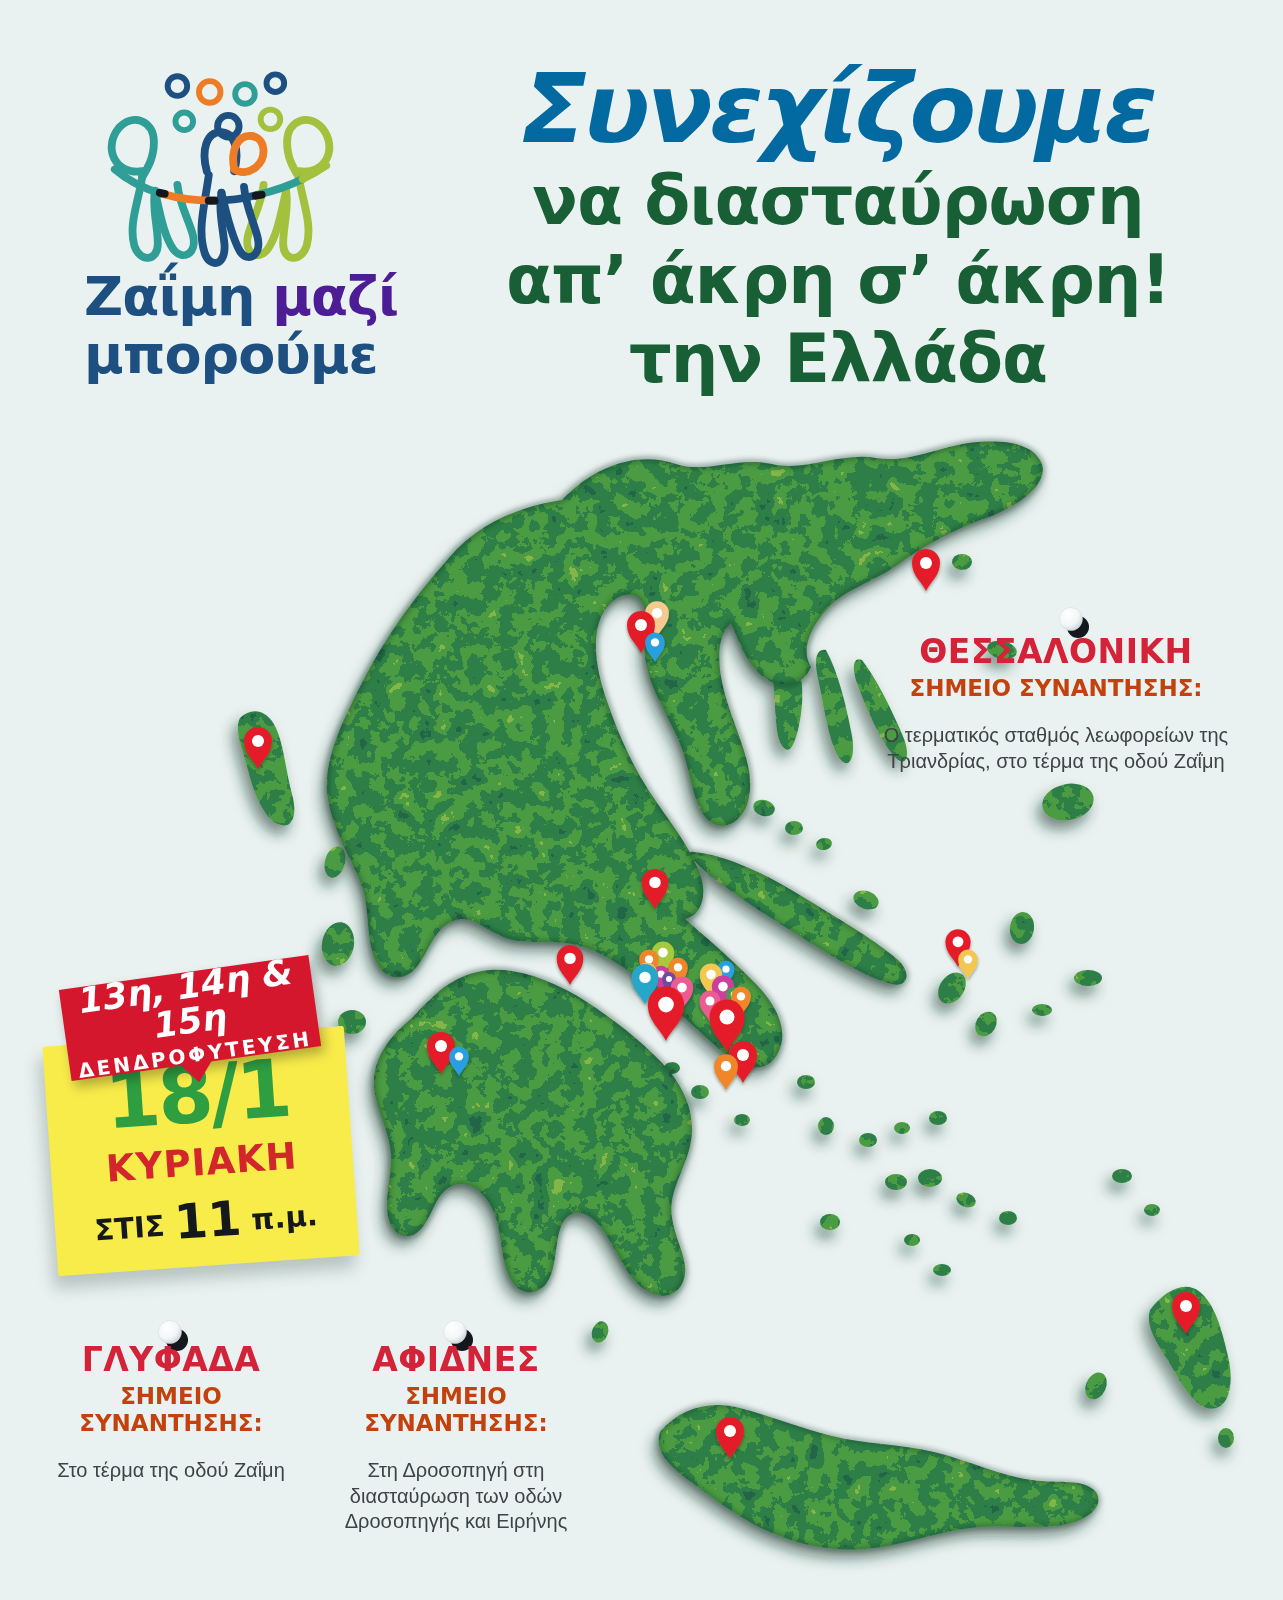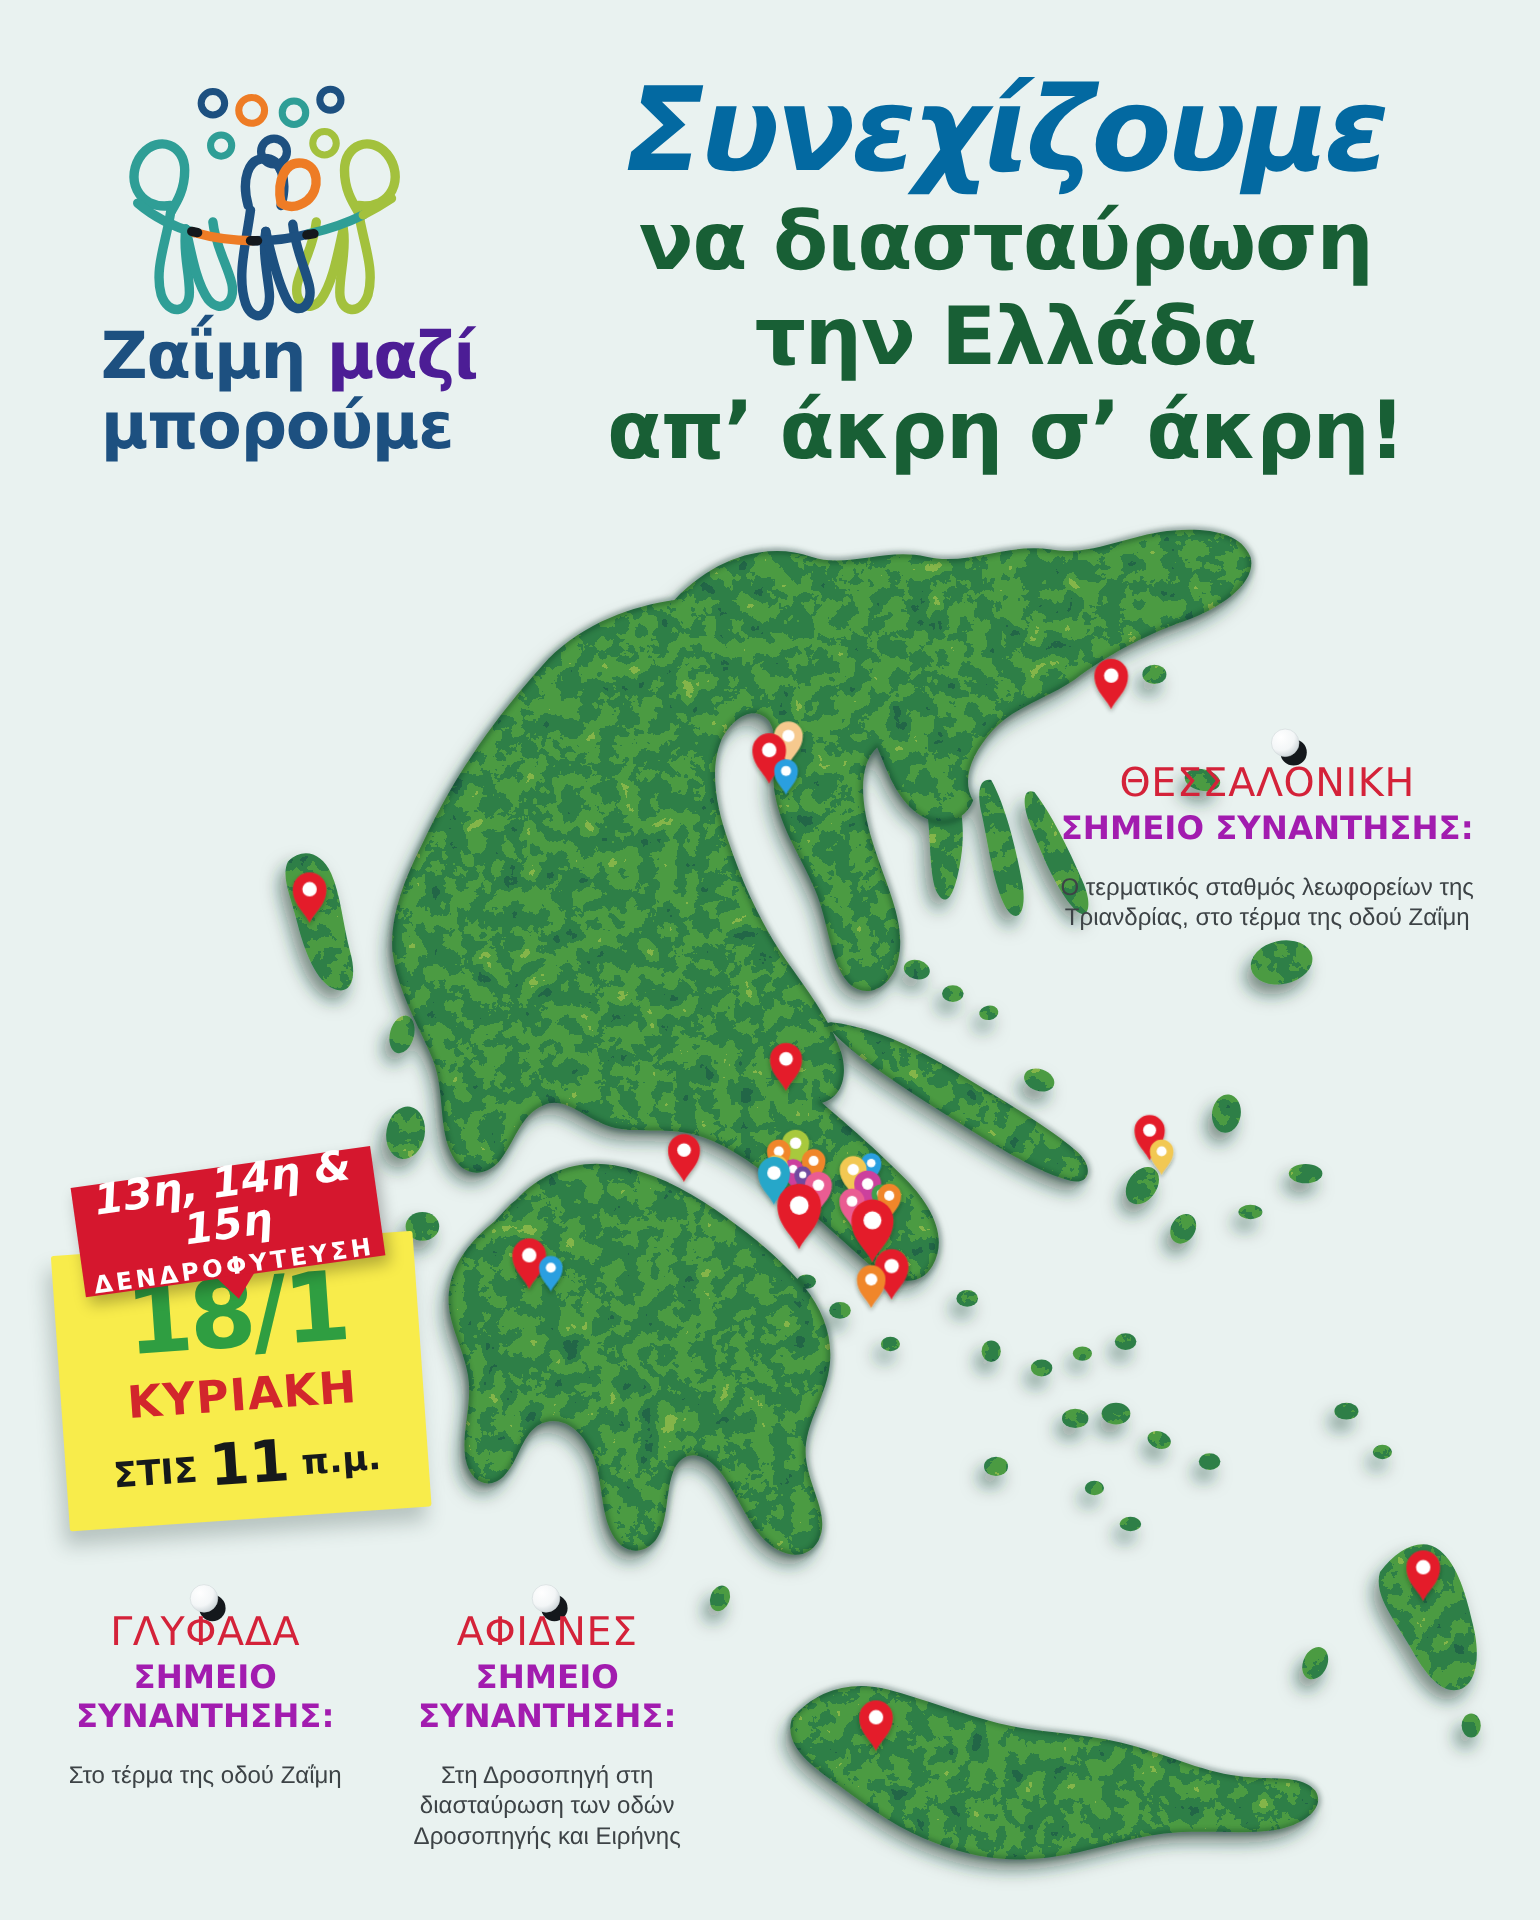--- a/index.html
+++ b/index.html
@@ -12,22 +12,22 @@
   .logo-art{left:88px;top:42px;width:265px;height:235px;}
   .logo-text{left:84px;top:268px;line-height:1.08;font-family:"DejaVu Sans",sans-serif;
     font-weight:700;font-size:54px;letter-spacing:-1px;color:#1d5080;}
   .logo-text .orange{color:#4c1d95;}
   
   .headline{left:408px;top:58px;width:860px;text-align:center;font-family:"DejaVu Sans",sans-serif;}
   .headline .l1{font-size:97px;font-weight:800;font-style:italic;color:#0369a1;letter-spacing:-3px;line-height:1.05;}
   .headline .green{font-size:67px;font-weight:800;color:#185f35;letter-spacing:-1px;line-height:1.12;margin-top:4px;}
   
   .mp{text-align:center;}
-  .mp .city{font-family:"DejaVu Sans",sans-serif;font-weight:400;font-size:33px;color:#d42239;letter-spacing:.5px;}
-  .mp .label{font-family:"DejaVu Sans",sans-serif;font-weight:800;font-size:27px;color:#a21caf;margin-top:4px;line-height:1.18;}
+  .mp .city{font-family:"DejaVu Sans",sans-serif;font-weight:700;font-size:33px;color:#d42239;letter-spacing:.5px;}
+  .mp .label{font-family:"DejaVu Sans",sans-serif;font-weight:800;font-size:23px;color:#c2410c;margin-top:4px;line-height:1.18;}
   .mp .desc{font-size:20px;color:#3d4346;line-height:1.28;margin-top:21px;}
   .mp-thessaloniki{left:878px;top:632px;width:356px;}
   .mp-glyfada{left:52px;top:1340px;width:238px;}
   .mp-afidnes{left:326px;top:1340px;width:260px;}
   
   .note{left:50px;top:1036px;width:302px;height:230px;background:#f8ec4b;
     transform:rotate(-4deg);border-radius:2px;box-shadow:-5px 12px 16px rgba(35,60,50,.25);
     display:flex;flex-direction:column;align-items:center;justify-content:flex-end;
     padding-bottom:18px;box-sizing:border-box;text-align:center;}
   .note .date{font-family:"DejaVu Sans",sans-serif;font-weight:800;font-size:80px;color:#2f9e41;letter-spacing:-3px;line-height:1;}
@@ -359,22 +359,22 @@
   </svg>
 
   <div class="abs logo-text">
     <div><span>Ζαΐμη </span><span class="orange">μαζί</span></div>
     <div>μπορούμε</div>
   </div>
 
   <div class="abs headline">
     <div class="l1">Συνεχίζουμε</div>
     <div class="green">να διασταύρωση</div>
+    <div class="green">απ’ άκρη σ’ άκρη!</div>
     <div class="green">την Ελλάδα</div>
-    <div class="green">απ’ άκρη σ’ άκρη!</div>
   </div>
 
   <div class="abs mp mp-thessaloniki">
     <div class="city">ΘΕΣΣΑΛΟΝΙΚΗ</div>
     <div class="label">ΣΗΜΕΙΟ ΣΥΝΑΝΤΗΣΗΣ:</div>
     <div class="desc">Ο τερματικός σταθμός λεωφορείων της Τριανδρίας, στο τέρμα της οδού Ζαΐμη</div>
   </div>
 
   <div class="abs mp mp-glyfada">
     <div class="city">ΓΛΥΦΑΔΑ</div>

